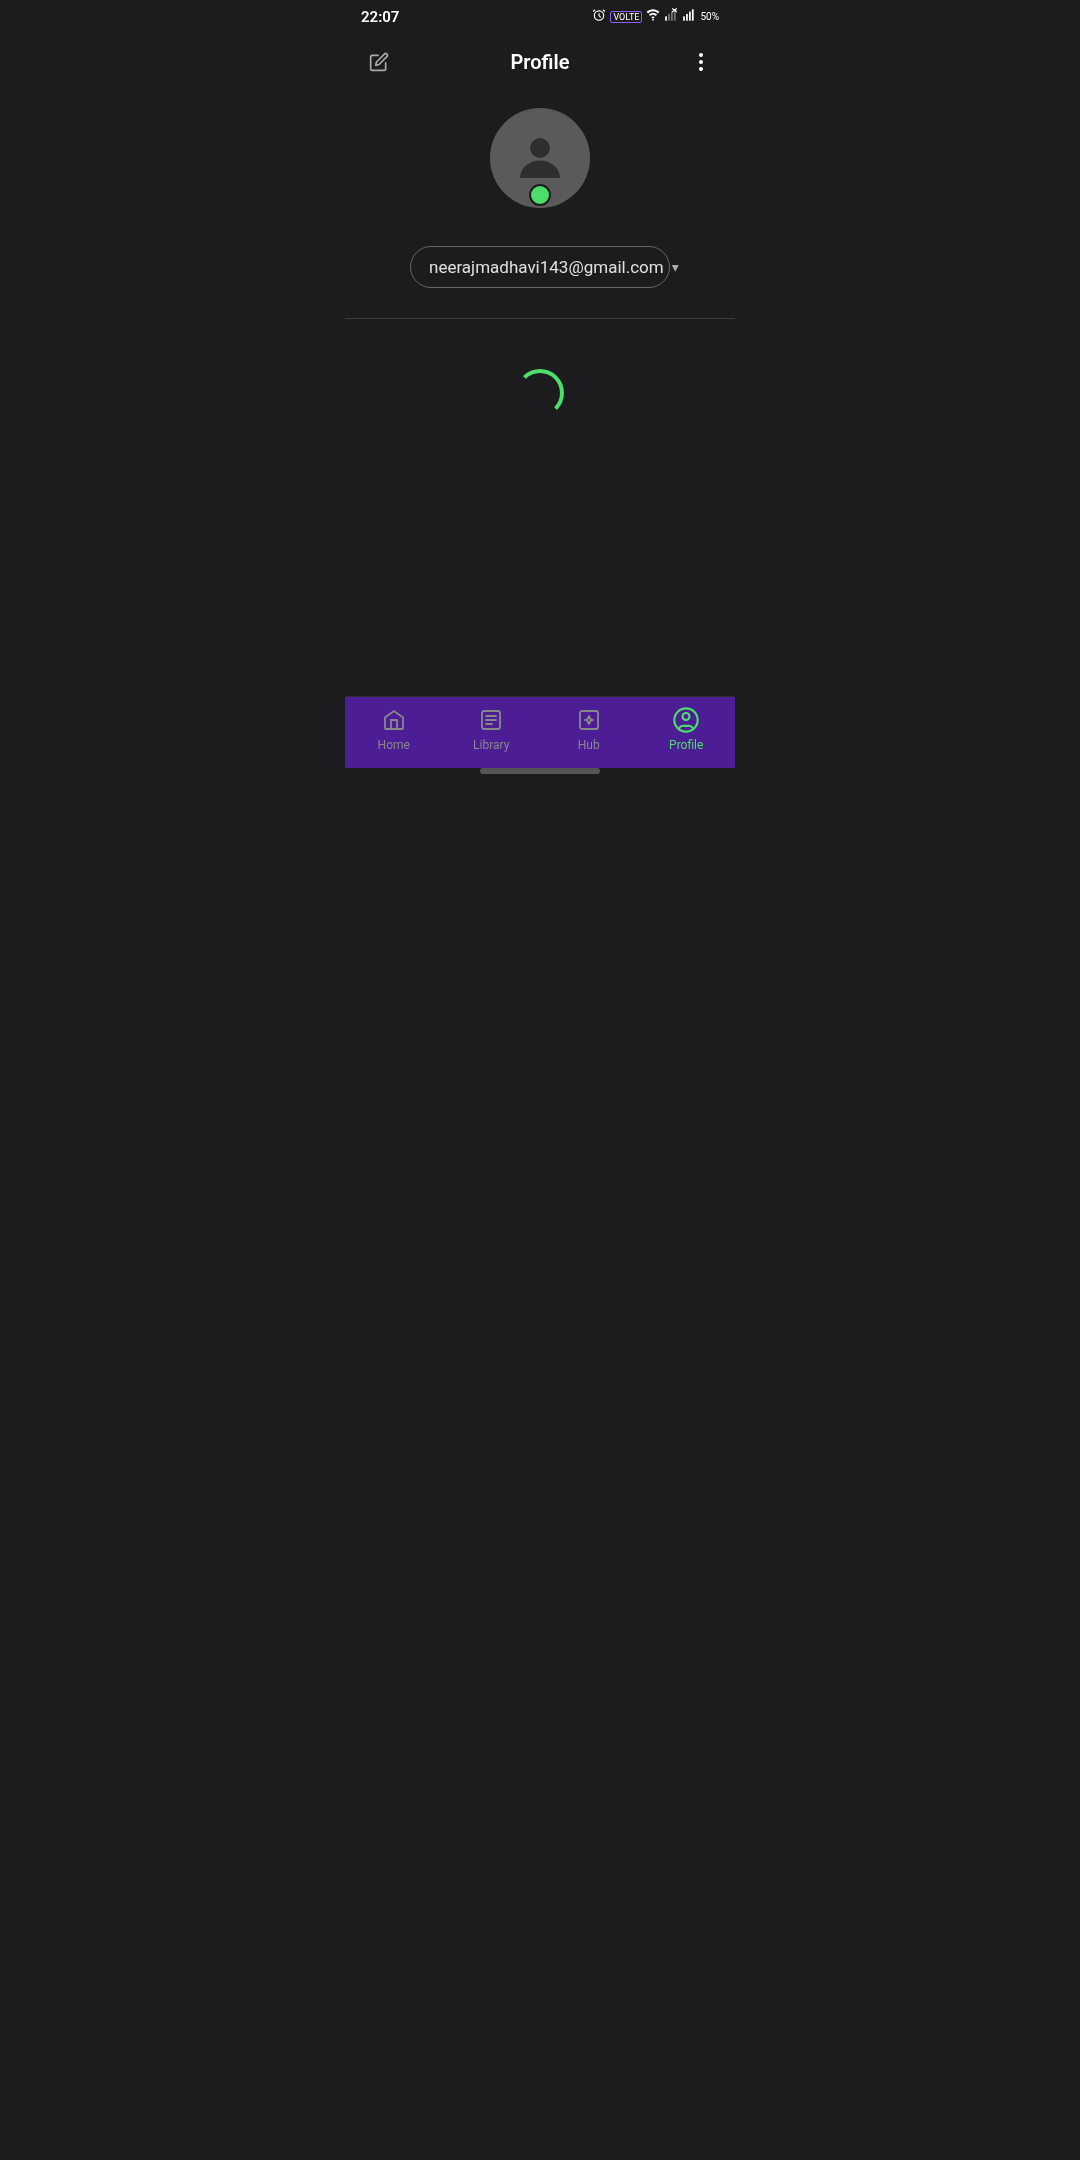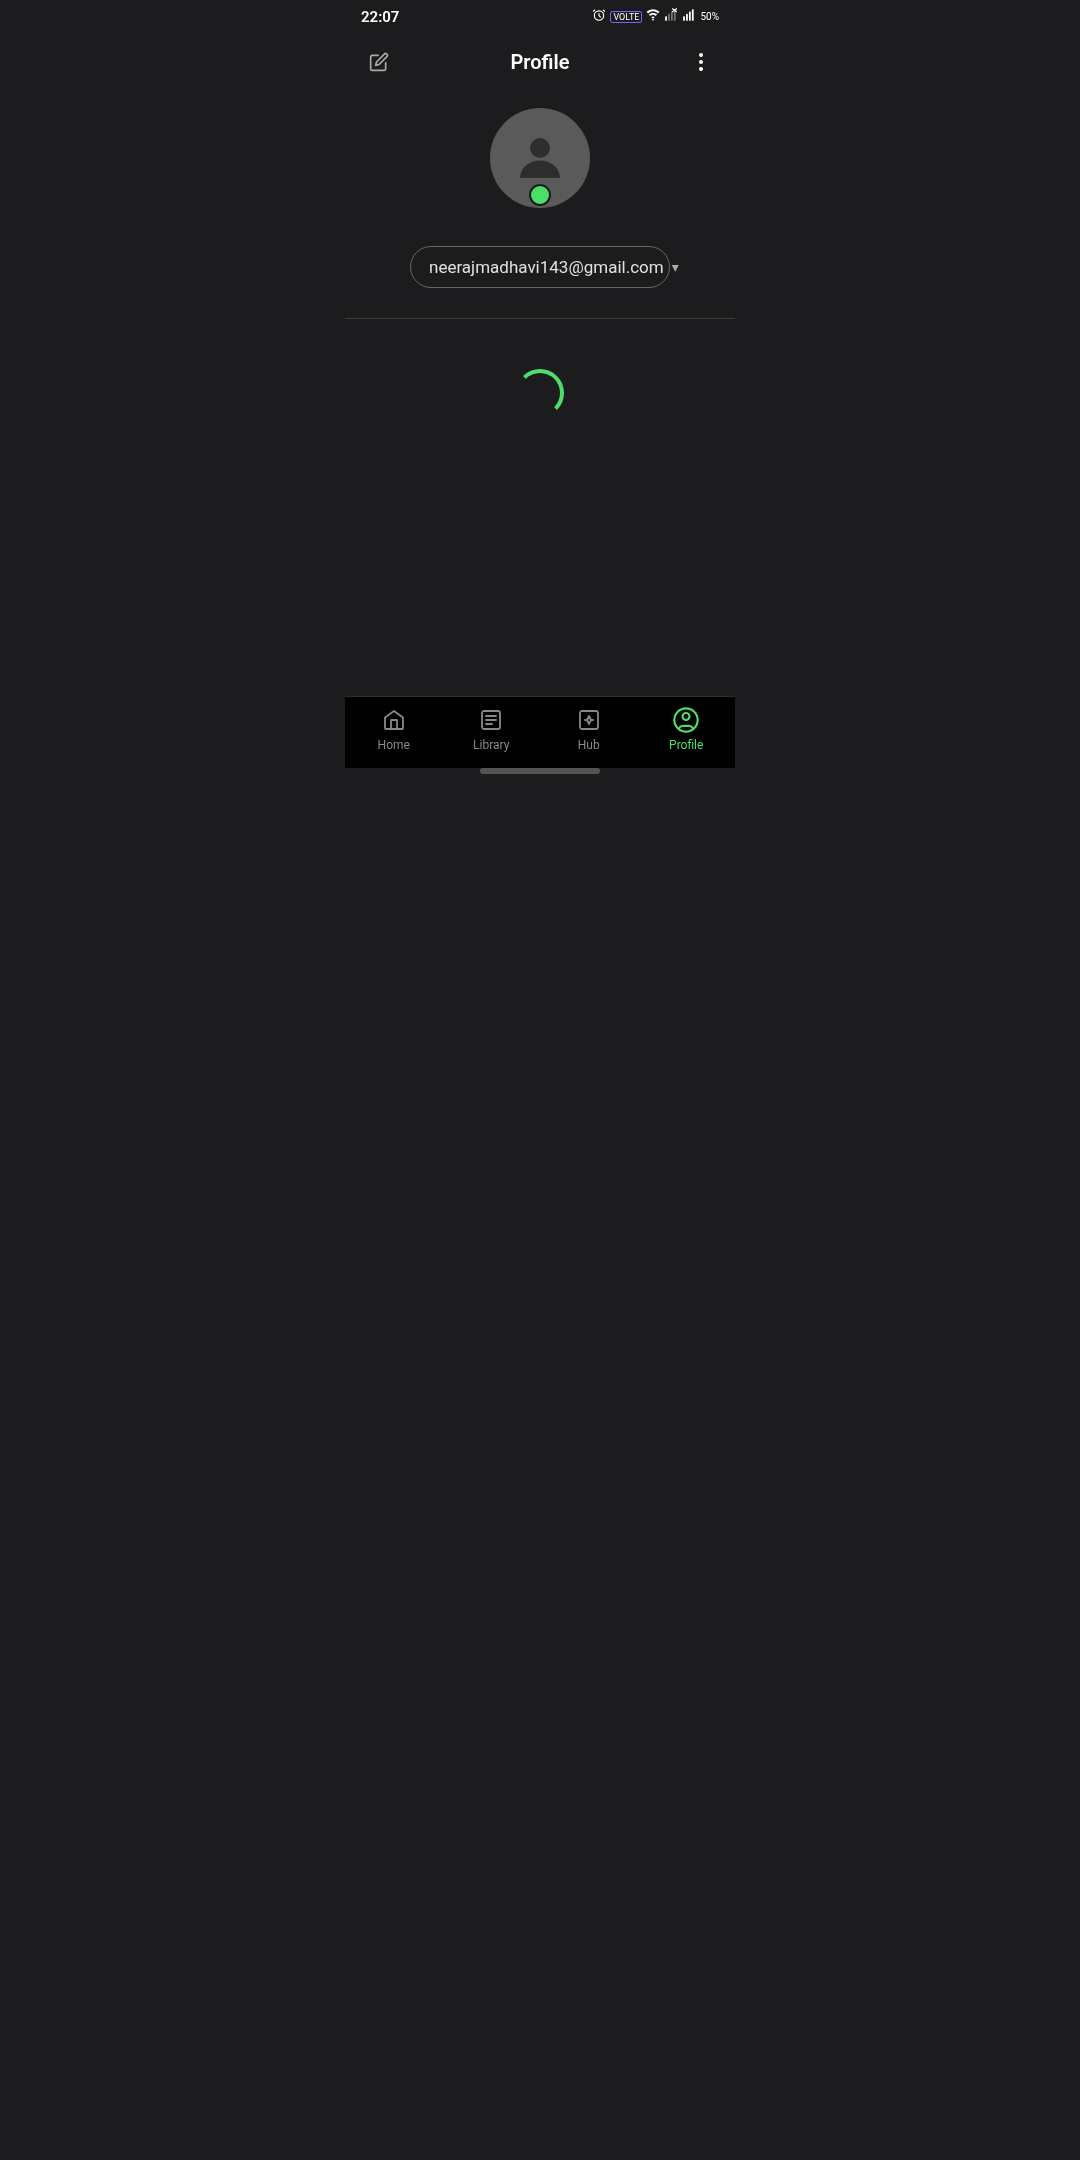--- a/index.html
+++ b/index.html
@@ -191,21 +191,21 @@
       from { transform: rotate(0deg); }
       to { transform: rotate(360deg); }
     }
 
     
     .bottom-nav {
       display: flex;
       justify-content: space-around;
       align-items: center;
       height: 72px;
-      background-color: #000000;
+      background-color: #4c1d95;
       border-top: 1px solid #2e2e2e;
       flex-shrink: 0;
       padding-bottom: 8px;
     }
 
     .nav-item {
       display: flex;
       flex-direction: column;
       align-items: center;
       justify-content: center;

